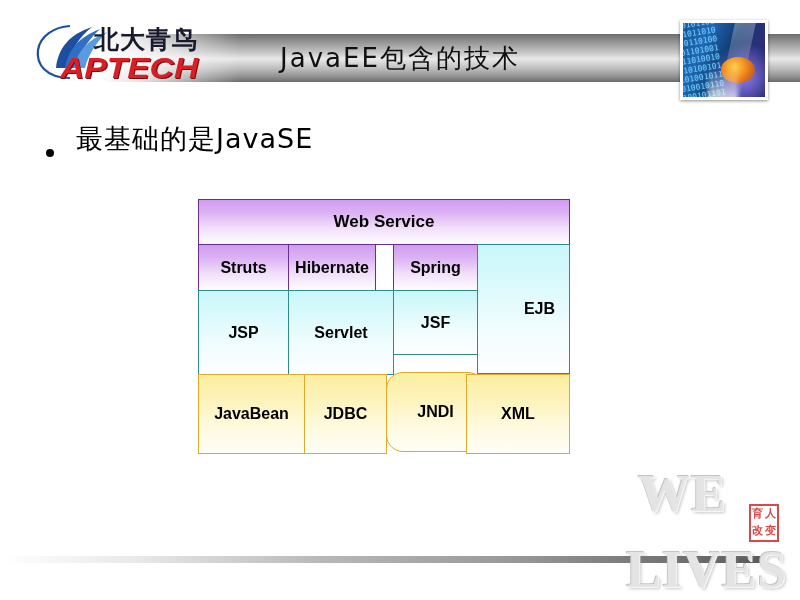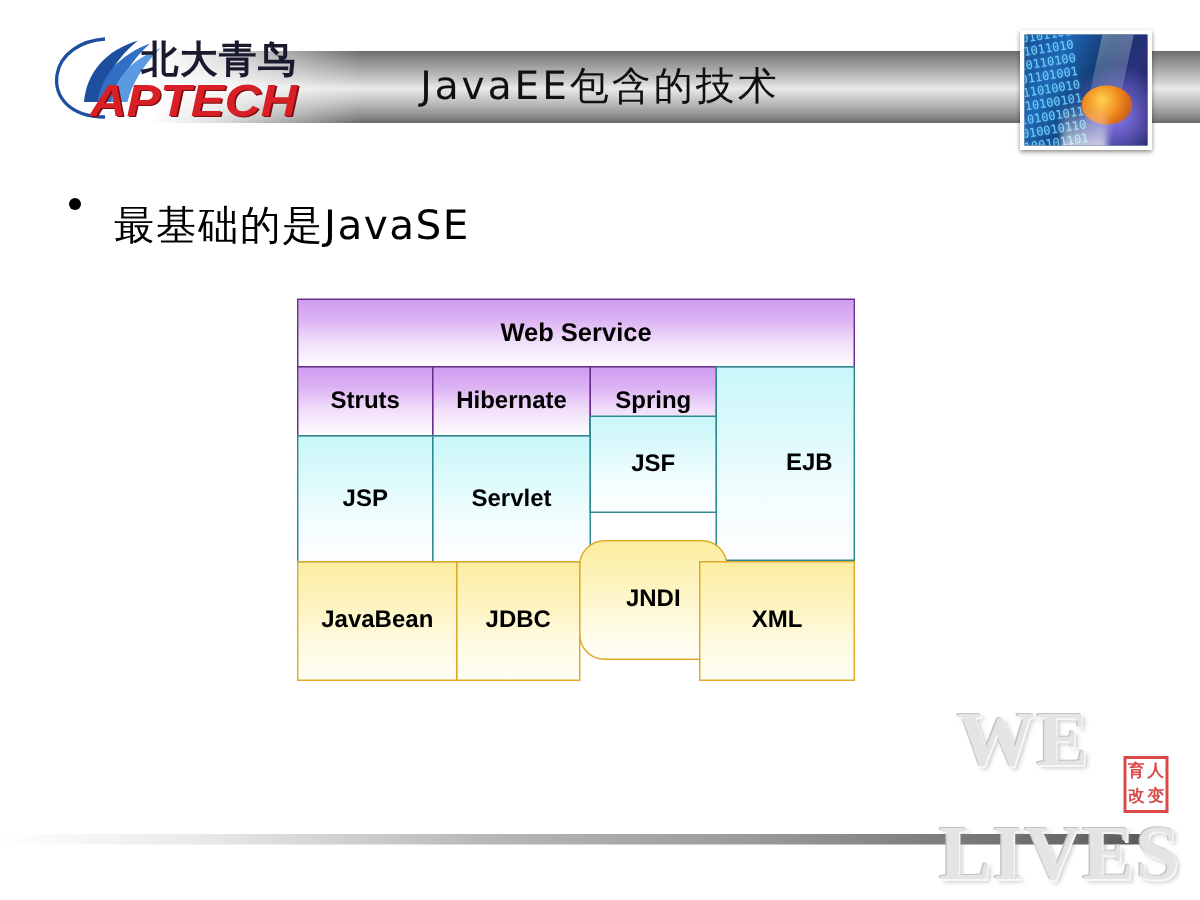--- a/index.html
+++ b/index.html
@@ -172,25 +172,25 @@
     width: 30px;
     height: 34px;
     background: linear-gradient(to top, rgba(255,255,255,0.85), rgba(255,255,255,0.0));
     filter: blur(2px);
   }
 
   
   .bullet-row {
     position: absolute;
     left: 46px;
-    top: 132px;
+    top: 115px;
     width: 700px;
     height: 42px;
     display: flex;
-    align-items: flex-start;
+    align-items: flex-end;
   }
   .bullet-dot {
     width: 8px;
     height: 8px;
     border-radius: 50%;
     background: #000000;
     margin-right: 22px;
     flex: 0 0 auto;
   }
   .bullet-text {
@@ -232,35 +232,35 @@
   .cell-yellow {
     background: linear-gradient(to bottom, #fbeea0 0%, #fdf3bc 34%, #fefae0 68%, #fffef6 100%);
     border: 1px solid #e0a92c;
   }
 
   
   .c-webservice { left: 0;   top: 0;   width: 372px; height: 46px; font-size: 17px; }
 
   
   .c-struts    { left: 0;   top: 45px;  width: 91px;  height: 47px; }
-  .c-hibernate { left: 90px; top: 45px; width: 106px; height: 47px; }
+  .c-hibernate { left: 90px; top: 45px; width: 88px; height: 47px; }
   .c-spring    { left: 195px; top: 45px; width: 85px; height: 47px; }
 
   
   .c-ejb       { left: 279px; top: 45px; width: 93px; height: 130px; align-items: center; padding-left: 32px; }
 
   
   .c-jsp       { left: 0;   top: 91px;  width: 91px;  height: 85px; }
   .c-servlet   { left: 90px; top: 91px; width: 106px; height: 85px; }
-  .c-jsf       { left: 195px; top: 78px; width: 85px; height: 65px; }
+  .c-jsf       { left: 195px; top: 91px; width: 85px; height: 65px; }
 
   
   .c-javabean  { left: 0;   top: 175px; width: 107px; height: 80px; }
   .c-jdbc      { left: 106px; top: 175px; width: 83px; height: 80px; }
-  .c-jndi      { left: 188px; top: 161px; width: 99px; height: 80px; border-radius: 17px; }
+  .c-jndi      { left: 188px; top: 173px; width: 99px; height: 80px; border-radius: 17px; }
   .c-xml       { left: 268px; top: 175px; width: 104px; height: 80px; }
 
   
   .bottom-bar {
     position: absolute;
     left: 0;
     top: 556px;
     width: 762px;
     height: 7px;
     background: linear-gradient(to right,

